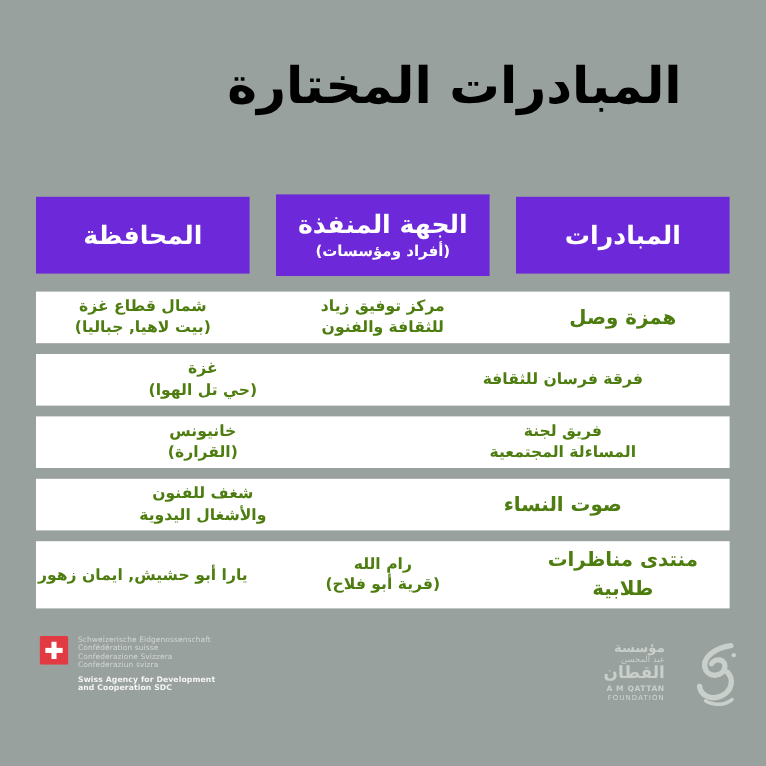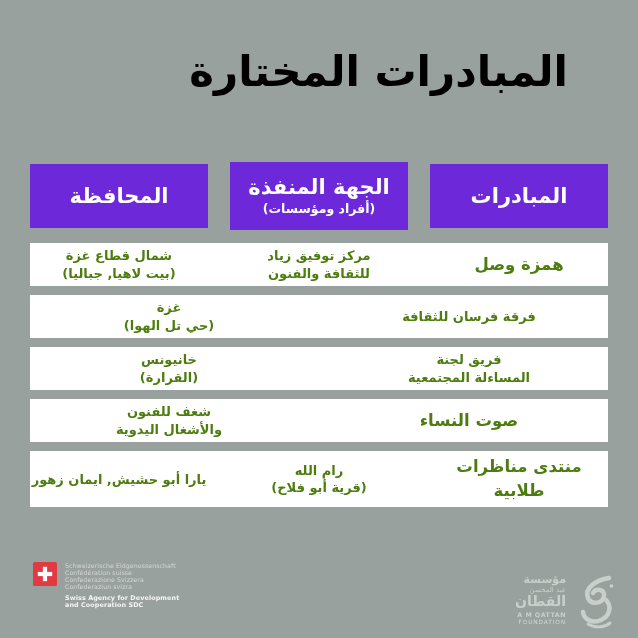--- a/index.html
+++ b/index.html
@@ -34,33 +34,33 @@
     background:#ffffff; margin-top:9px; padding:4px 0; min-height:34px;
   }
   .cell {
     flex:1; text-align:center; color:#4d7c0f;
     font-size:13px; font-weight:600; line-height:1.35;
     white-space:pre-line;
   }
   .cell.init { font-size:16.5px; font-weight:700; line-height:1.45; }
 
   
-  .sdc { position:absolute; left:33px; top:562px; display:flex; gap:8px; }
+  .sdc { position:absolute; left:33px; top:530px; display:flex; gap:8px; }
   .sdc-flag { width:24px; height:24px; display:block; }
   .sdc-langs {
     font-size:6.2px; line-height:7px; color:rgba(255,255,255,0.55);
     white-space:pre-line; letter-spacing:0.1px;
   }
   .sdc-agency {
     margin-top:5px; font-size:6.4px; line-height:7.4px; font-weight:700;
     color:rgba(255,255,255,0.9); white-space:pre-line; letter-spacing:0.1px;
   }
 
   
-  .qattan { position:absolute; right:22px; top:534px; display:flex; gap:10px; align-items:flex-start; color:#c9cfca;margin-top:40px; }
+  .qattan { position:absolute; right:22px; top:534px; display:flex; gap:22px; align-items:flex-start; color:#c9cfca; }
   .qattan-text { text-align:right; direction:rtl; }
   .q-ar1 { font-size:11px; line-height:12px; font-weight:700; }
   .q-ar2 { font-size:7px;  line-height:8px;  font-weight:400; }
   .q-ar3 { font-size:14px; line-height:15px; font-weight:700; }
   .q-en1 { direction:ltr; font-size:6.3px; line-height:8px; font-weight:700; letter-spacing:0.5px; margin-top:2px; }
   .q-en2 { direction:ltr; font-size:5.8px; line-height:7px; font-weight:400; letter-spacing:0.9px; color:rgba(255,255,255,0.55); }
   .q-emblem { width:40px; height:56px; display:block; }
 </style>
 </head>
 <body>

